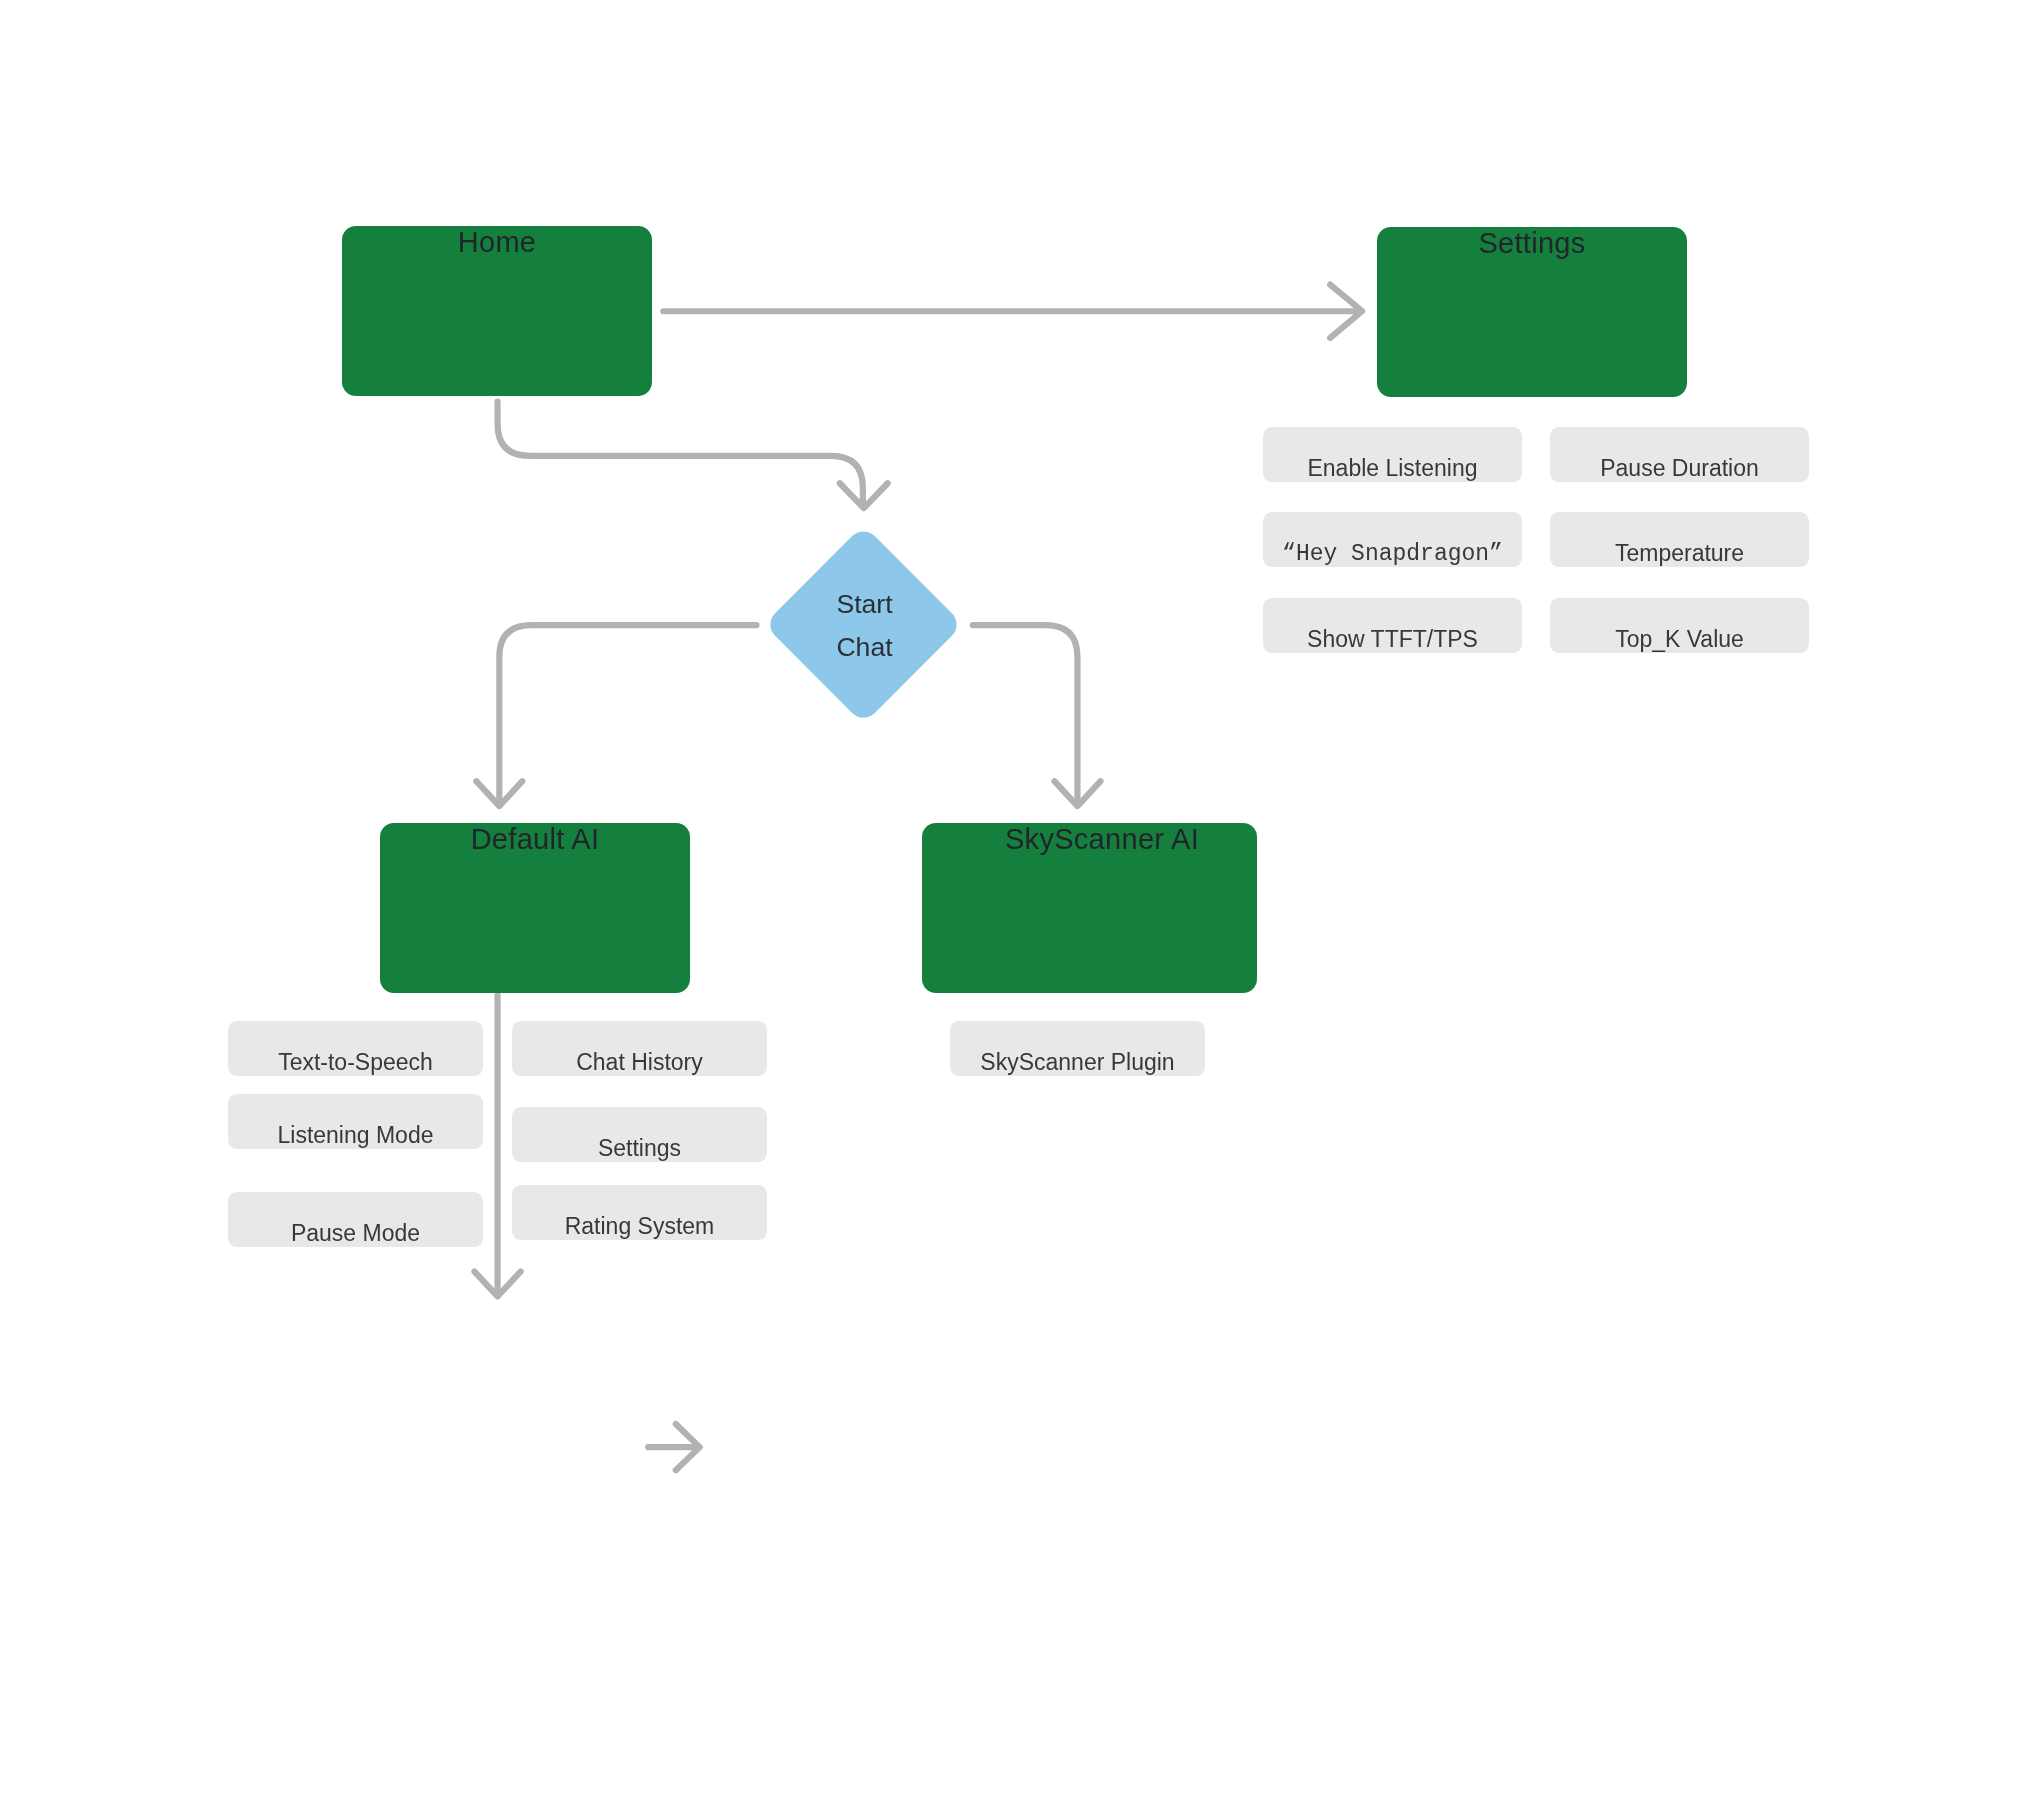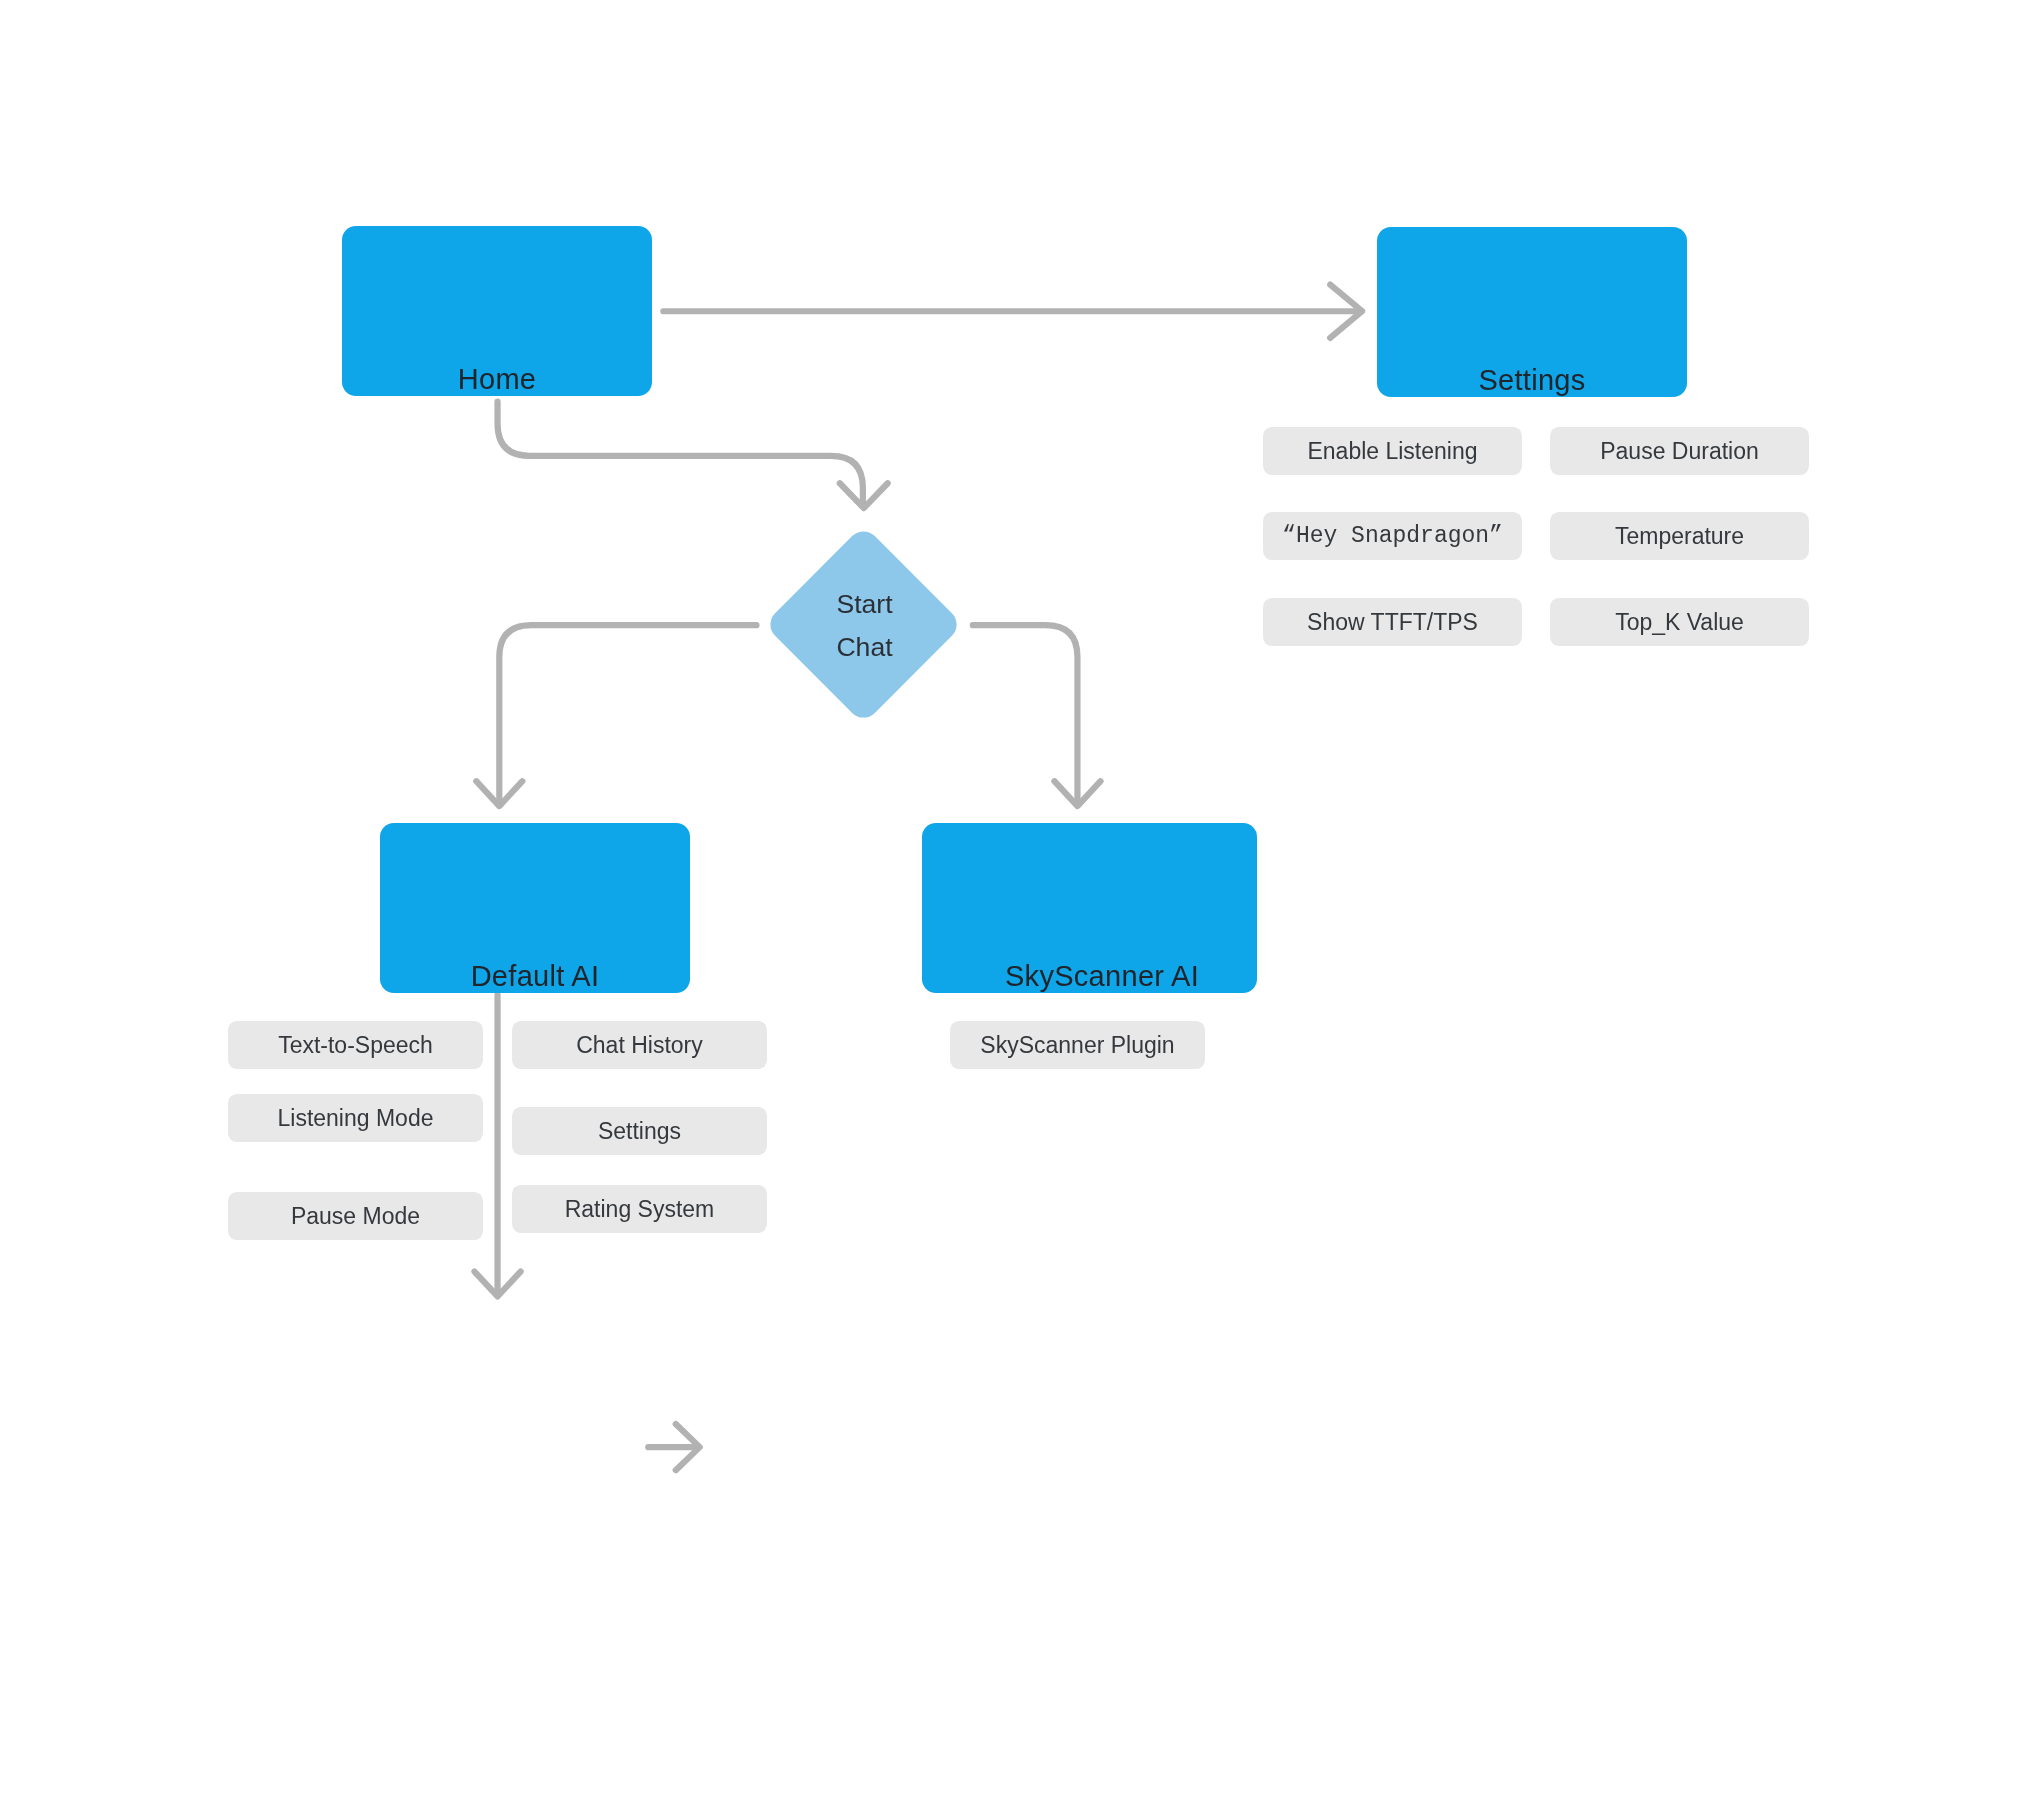--- a/index.html
+++ b/index.html
@@ -16,24 +16,24 @@
     fill:none;
     stroke:#b2b2b2;
     stroke-width:7;
     stroke-linecap:round;
     stroke-linejoin:round;
   }
   .node{
     position:absolute;
     width:310px;
     height:170px;
-    background:#0ea5e9;
+    background:#15803d;
     border-radius:14px;
     display:flex;
-    align-items:flex-end;
+    align-items:flex-start;
     justify-content:center;
   }
   .node .node-label{
     color:#20252b;
     font-size:29px;
     letter-spacing:0.3px;
     text-align:center;
   }
   .diamond-wrap{position:absolute;}
   .diamond-shape{
@@ -49,25 +49,25 @@
     justify-content:center;
     text-align:center;
     color:#2b3036;
     font-size:26.6px;
     line-height:43px;
     white-space:pre-line;
   }
   .chip{
     position:absolute;
     width:255px;
-    height:48px;
+    height:55px;
     background:#e8e8e8;
     border-radius:8.9px;
     display:flex;
-    align-items:center;
+    align-items:flex-end;
     justify-content:center;
     color:#35393d;
     font-size:23px;
     text-align:center;
   }
 </style>
 </head>
 <body>
 
 <div class="canvas">

